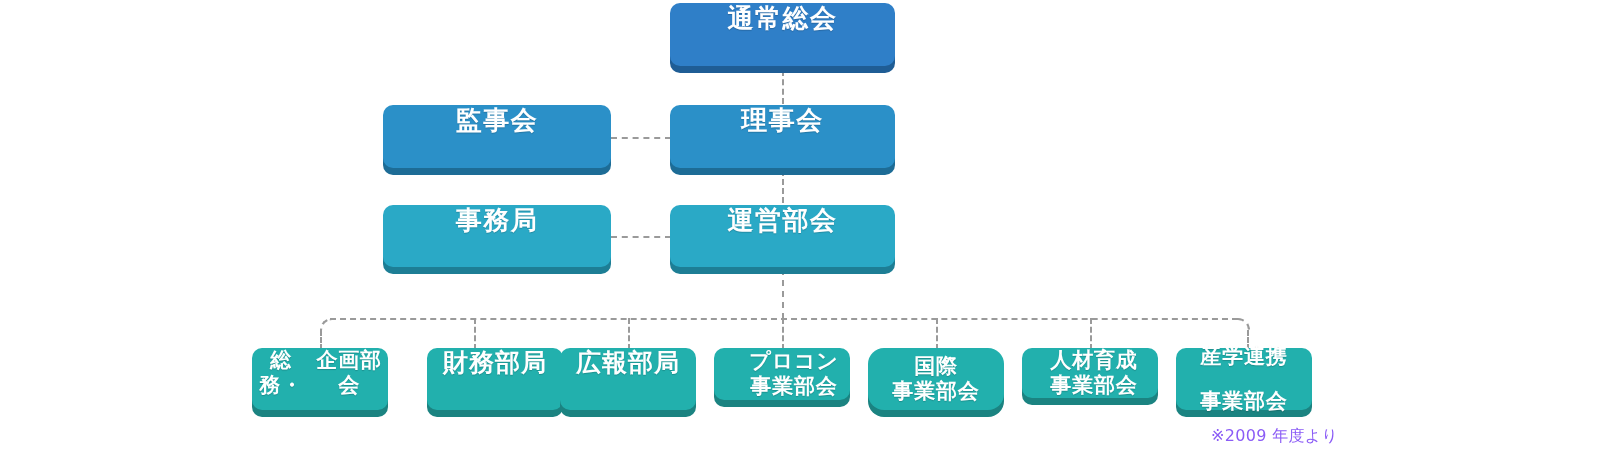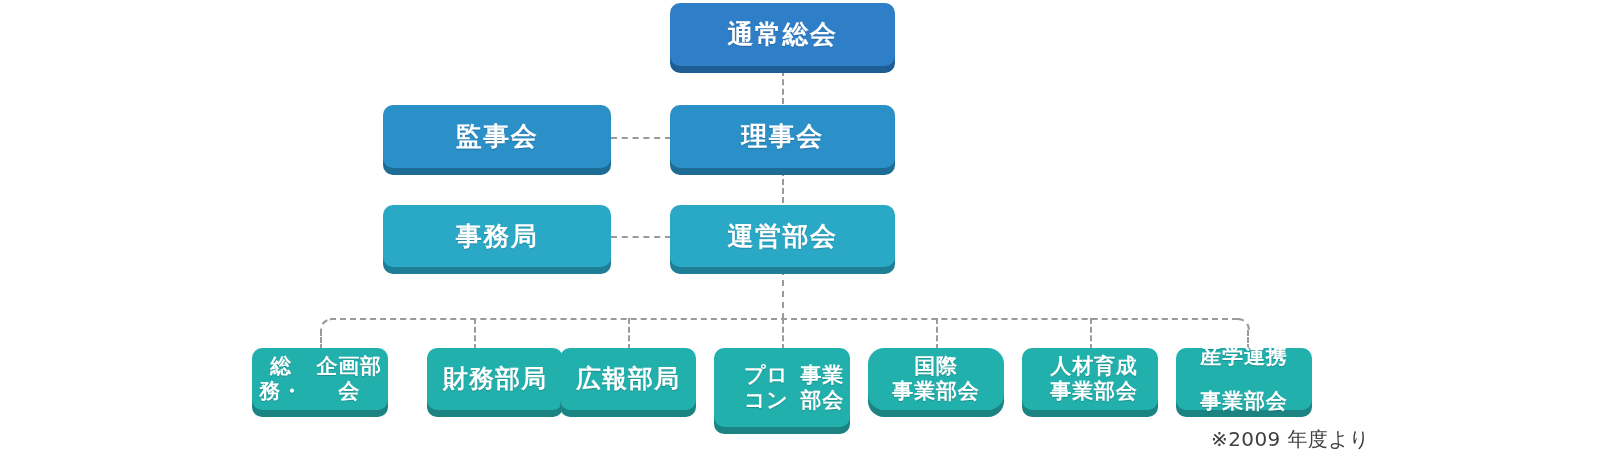--- a/index.html
+++ b/index.html
@@ -38,21 +38,20 @@
     border-top:2px dashed #9a9a9a;
     border-right:2px dashed #9a9a9a;
     border-top-right-radius:12px;
   }
 
   
   .node{
     position:absolute;
     box-sizing:border-box;
     display:flex;
-    align-items:center;
     justify-content:center;
     text-align:center;
     color:#ffffff;
     border-radius:10px;
     font-weight:bold;
     letter-spacing:0.06em;
     line-height:1.18;
     text-shadow:0 1px 1px rgba(0,0,0,0.18);
   }
   .lvl1{
@@ -73,22 +72,22 @@
   .lvl4{
     background:#22b0ad;
     box-shadow:0 7px 0 0 #1b8381;
     font-size:21px;
     letter-spacing:0.04em;
   }
   .lvl4.single{font-size:25px;}
 
   .note{
     position:absolute;
-    color:#404040;
-    font-size:20px;
+    color:#8b5cf6;
+    font-size:16px;
     letter-spacing:0.02em;
     white-space:nowrap;
   }
 </style>
 </head>
 <body>
 
 <div id="chart">
 
   <div class="vline" style="left:782px;top:70px;height:34px;"></div>
@@ -137,31 +136,31 @@
   </div>
 
   <div class="node lvl4 single" style="left:406px;top:348px;width:136px;height:62px;margin-left:21px;">
     <span>財務部局</span>
   </div>
 
   <div class="node lvl4 single" style="left:560px;top:348px;width:136px;height:62px;">
     <span>広報部局</span>
   </div>
 
-  <div class="node lvl4" style="left:714px;top:348px;width:136px;height:79px;flex-direction:row;padding-left:24px;">
+  <div class="node lvl4" style="left:714px;top:348px;width:136px;height:52px;flex-direction:column;padding-left:24px;">
     <span>プロコン</span>
     <span>事業部会</span>
   </div>
 
   <div class="node lvl4" style="left:868px;top:348px;width:136px;height:62px;flex-direction:column;border-radius:16px;">
     <span>国際</span>
     <span>事業部会</span>
   </div>
 
-  <div class="node lvl4" style="left:1022px;top:348px;width:136px;height:62px;flex-direction:column;padding-left:8px;">
+  <div class="node lvl4" style="left:1022px;top:348px;width:136px;height:50px;flex-direction:column;padding-left:8px;">
     <span>人材育成</span>
     <span>事業部会</span>
   </div>
 
   <div class="node lvl4" style="left:1176px;top:348px;width:136px;height:62px;flex-direction:column;gap:20px;">
     <span>産学連携</span>
     <span>事業部会</span>
   </div>
 
   <div class="note" style="left:1211px;top:426px;">※2009 年度より</div>

